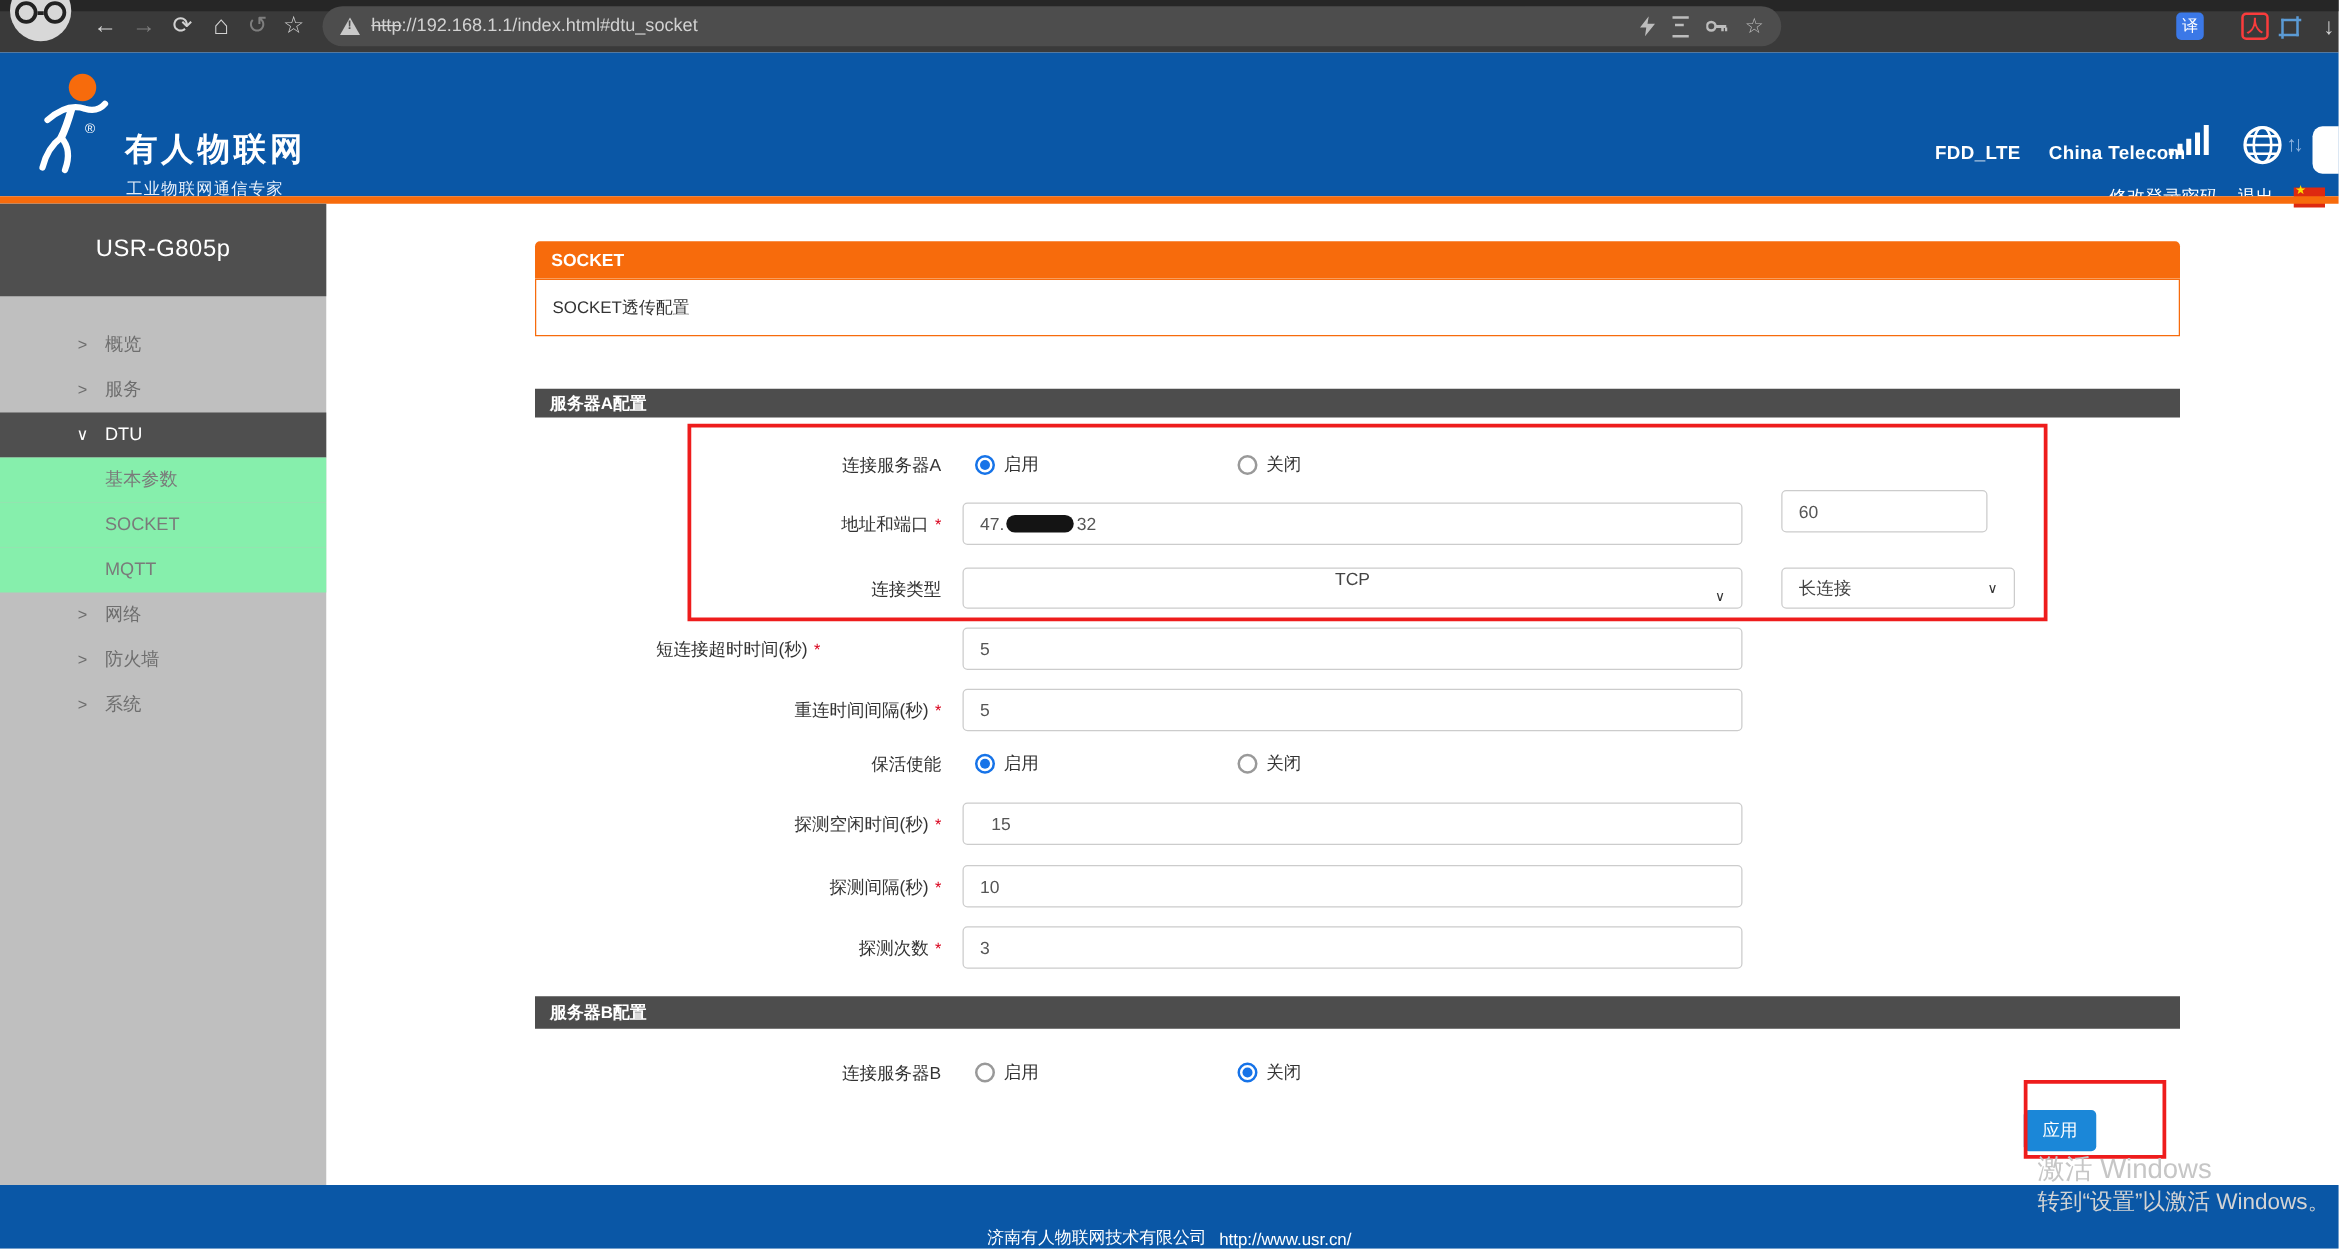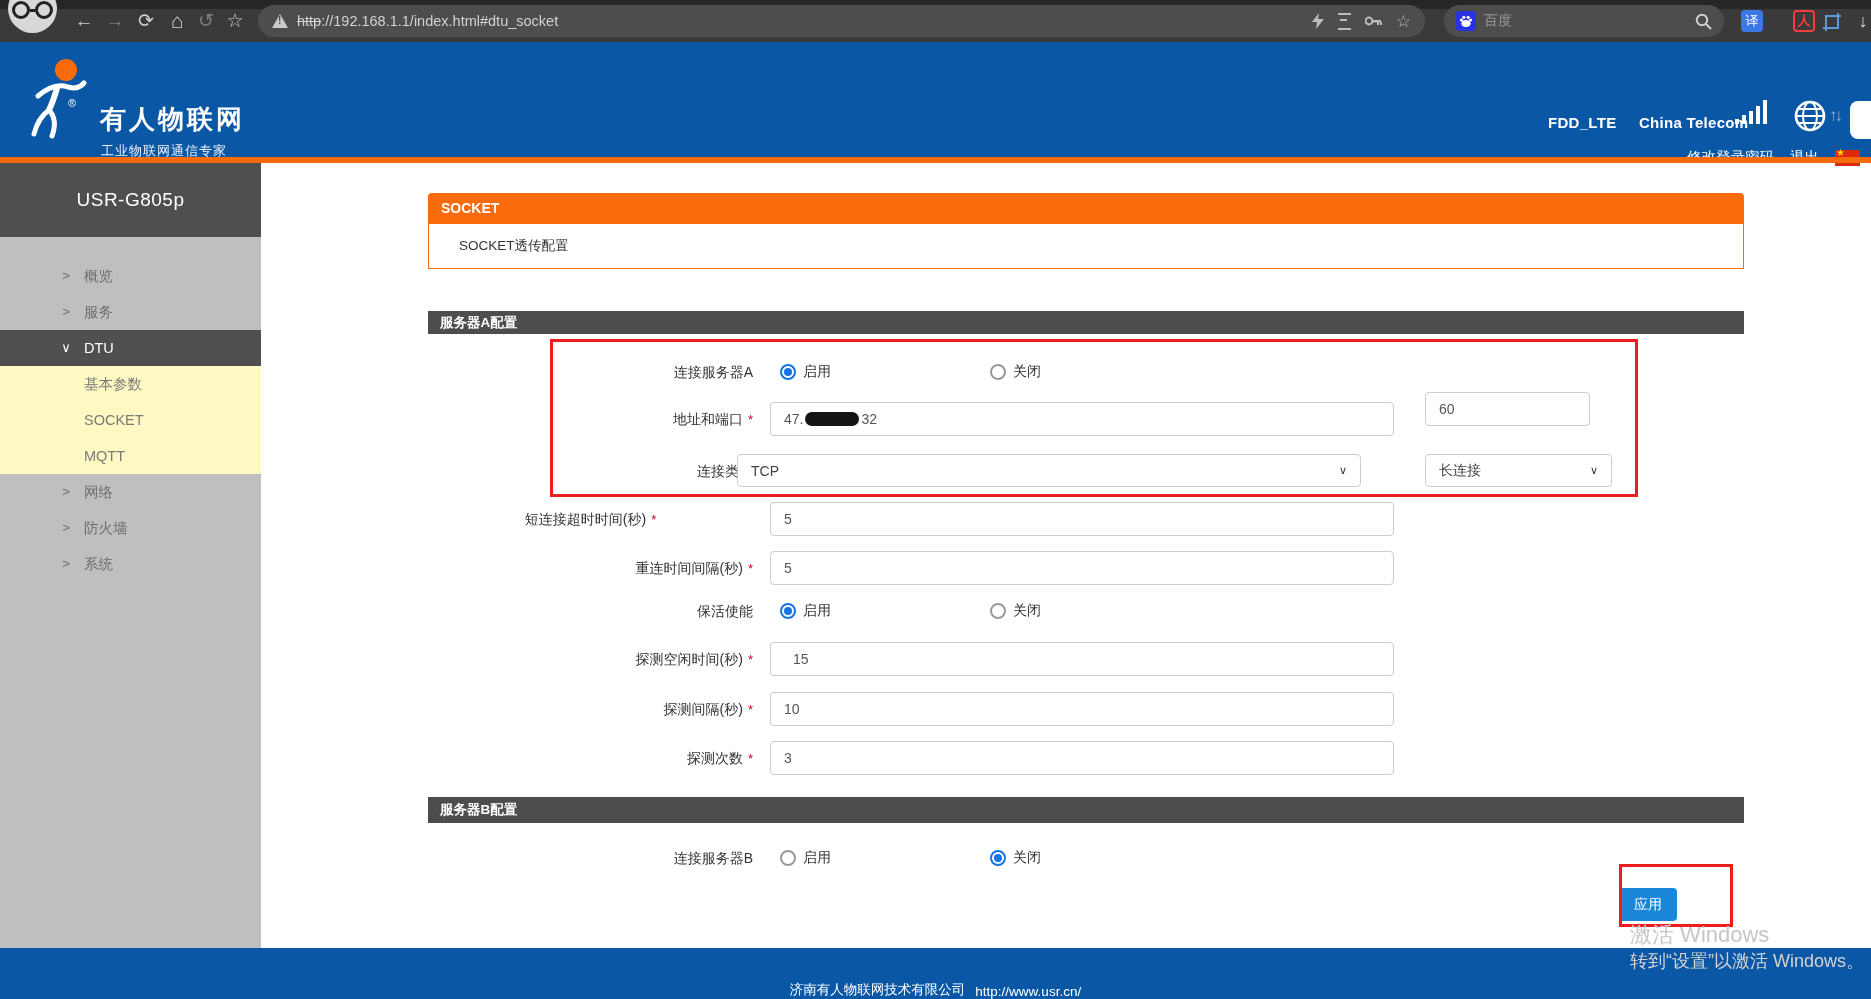--- a/index.html
+++ b/index.html
@@ -55,28 +55,28 @@
 
   #orange-bar{left:0;top:157px;width:1871px;height:6px;background:#f76b0c;}
 
   
   #sidebar{left:0;top:163px;width:261px;height:785px;background:#bfbfbf;}
   #device-block{left:0;top:0;width:261px;height:74px;background:#4f4f4f;color:#fff;
       display:flex;align-items:center;justify-content:center;font-size:19px;letter-spacing:.5px;}
   .sitem{left:0;width:261px;height:36px;line-height:36px;font-size:14.5px;color:#6e6e6e;cursor:pointer;}
   .sitem .chev{position:absolute;left:58px;width:16px;text-align:center;font-size:13px;}
   .sitem .slabel{position:absolute;left:84px;}
-  .sitem.sub{background:#fef9c3;color:#7a7a7a;}
+  .sitem.sub{background:#86efac;color:#7a7a7a;}
   .sitem.active{background:#4f4f4f;color:#fff;}
 
   
   .panel-head{left:428px;width:1316px;height:30px;background:#f76b0c;border-radius:4px 4px 0 0;color:#fff;
       font-size:14px;font-weight:bold;line-height:30px;padding-left:13px;box-sizing:border-box;}
   #socket-body{left:428px;top:223px;width:1316px;height:46px;border:1px solid #f76b0c;background:#fff;
-      box-sizing:border-box;font-size:13.5px;color:#333;line-height:44px;padding-left:30px;}
+      box-sizing:border-box;font-size:13.5px;color:#333;line-height:44px;padding-left:13px;}
   .secbar{left:428px;width:1316px;height:23px;background:#4d4d4d;color:#fff;font-size:13.5px;font-weight:bold;
       line-height:23px;padding-left:12px;box-sizing:border-box;}
 
   .flabel{left:428px;width:325px;text-align:right;font-size:14px;color:#333;line-height:34px;white-space:nowrap;}
   .req{color:#d9001b;margin-left:5px;font-size:13px;}
   .tin{height:34px;border:1px solid #ccc;border-radius:4px;padding:0 13px;font-size:14px;color:#555;
       box-sizing:border-box;background:#fff;outline:none;font-family:inherit;}
   .fake-in{display:flex;align-items:center;height:34px;border:1px solid #ccc;border-radius:4px;padding:0 13px;
       font-size:14px;color:#555;box-sizing:border-box;background:#fff;}
   .blob{display:inline-block;width:54px;height:14px;background:#141414;border-radius:8px;margin:0 2px;}
@@ -131,35 +131,20 @@
       <svg width="17" height="12" viewBox="0 0 17 12">
           <circle cx="4" cy="6" r="3.4" fill="none" stroke="#bdbdbd" stroke-width="2"></circle>
           <rect x="7" y="5" width="9" height="2.4" fill="#bdbdbd"></rect>
           <rect x="12" y="7" width="2" height="3" fill="#bdbdbd"></rect>
           <rect x="15" y="7" width="2" height="3" fill="#bdbdbd"></rect>
         </svg>
       <span style="font-size:17px;">☆</span>
     </span>
   </div>
 
-  <div class="abs pill" id="search-pill">
-    <svg width="20" height="20" viewBox="0 0 20 20">
-      <rect x="0" y="0" width="20" height="20" rx="4" fill="#2932e1"></rect>
-      <ellipse cx="10" cy="12.5" rx="4.6" ry="3.4" fill="#fff"></ellipse>
-      <circle cx="5.4" cy="9" r="1.6" fill="#fff"></circle>
-        <circle cx="14.6" cy="9" r="1.6" fill="#fff"></circle>
-      <circle cx="7.8" cy="6.3" r="1.6" fill="#fff"></circle>
-        <circle cx="12.2" cy="6.3" r="1.6" fill="#fff"></circle>
-    </svg>
-    <span id="search-ph">百度</span>
-    <svg width="17" height="17" viewBox="0 0 17 17">
-        <circle cx="7" cy="7" r="5.2" fill="none" stroke="#cfcfcf" stroke-width="2"></circle>
-        <line x1="11" y1="11" x2="16" y2="16" stroke="#cfcfcf" stroke-width="2"></line>
-      </svg>
-  </div>
 
   <span class="abs ext" style="left:1741px;background:#3b78e7;">译</span>
   <span class="abs ext msq" style="left:1767px;">
     <i style="background:#f25022;"></i>
       <i style="background:#7fba00;"></i>
       <i style="background:#00a4ef;"></i>
       <i style="background:#ffb900;"></i>
   </span>
   <span class="abs ext" style="left:1793px;border:2px solid #fa3c3c;color:#fa3c3c;background:transparent;box-sizing:border-box;font-weight:bold;">人</span>
   <span class="abs ext" style="left:1820px;background:transparent;">
@@ -267,21 +252,21 @@
 
 <div class="abs flabel" style="top:402px;"><span>地址和端口</span><span class="req">*</span></div>
 <div class="abs fake-in" style="left:770px;top:402px;width:624px;">
   <span>47.</span>
     <span class="blob"></span>
     <span>32</span>
 </div>
 <input class="abs tin" style="left: 1425px; top: 392px; width: 165px;" value="60">
 
 <div class="abs flabel" style="top:454px;"><span>连接类型</span></div>
-<div class="abs sel" style="left:737px;top:454px;width:624px;">
+<div class="abs sel" style="left:770px;top:454px;width:624px;flex-direction:column;">
   <span>TCP</span>
   <span class="dd">∨</span>
 </div>
 <div class="abs sel" style="left:1425px;top:454px;width:187px;">
   <span>长连接</span>
   <span class="dd">∨</span>
 </div>
 
 <div class="abs flabel" style="top:502px;text-align:center;"><span>短连接超时时间(秒)</span><span class="req">*</span></div>
 <input class="abs tin" style="left: 770px; top: 502px; width: 624px;" value="5">

